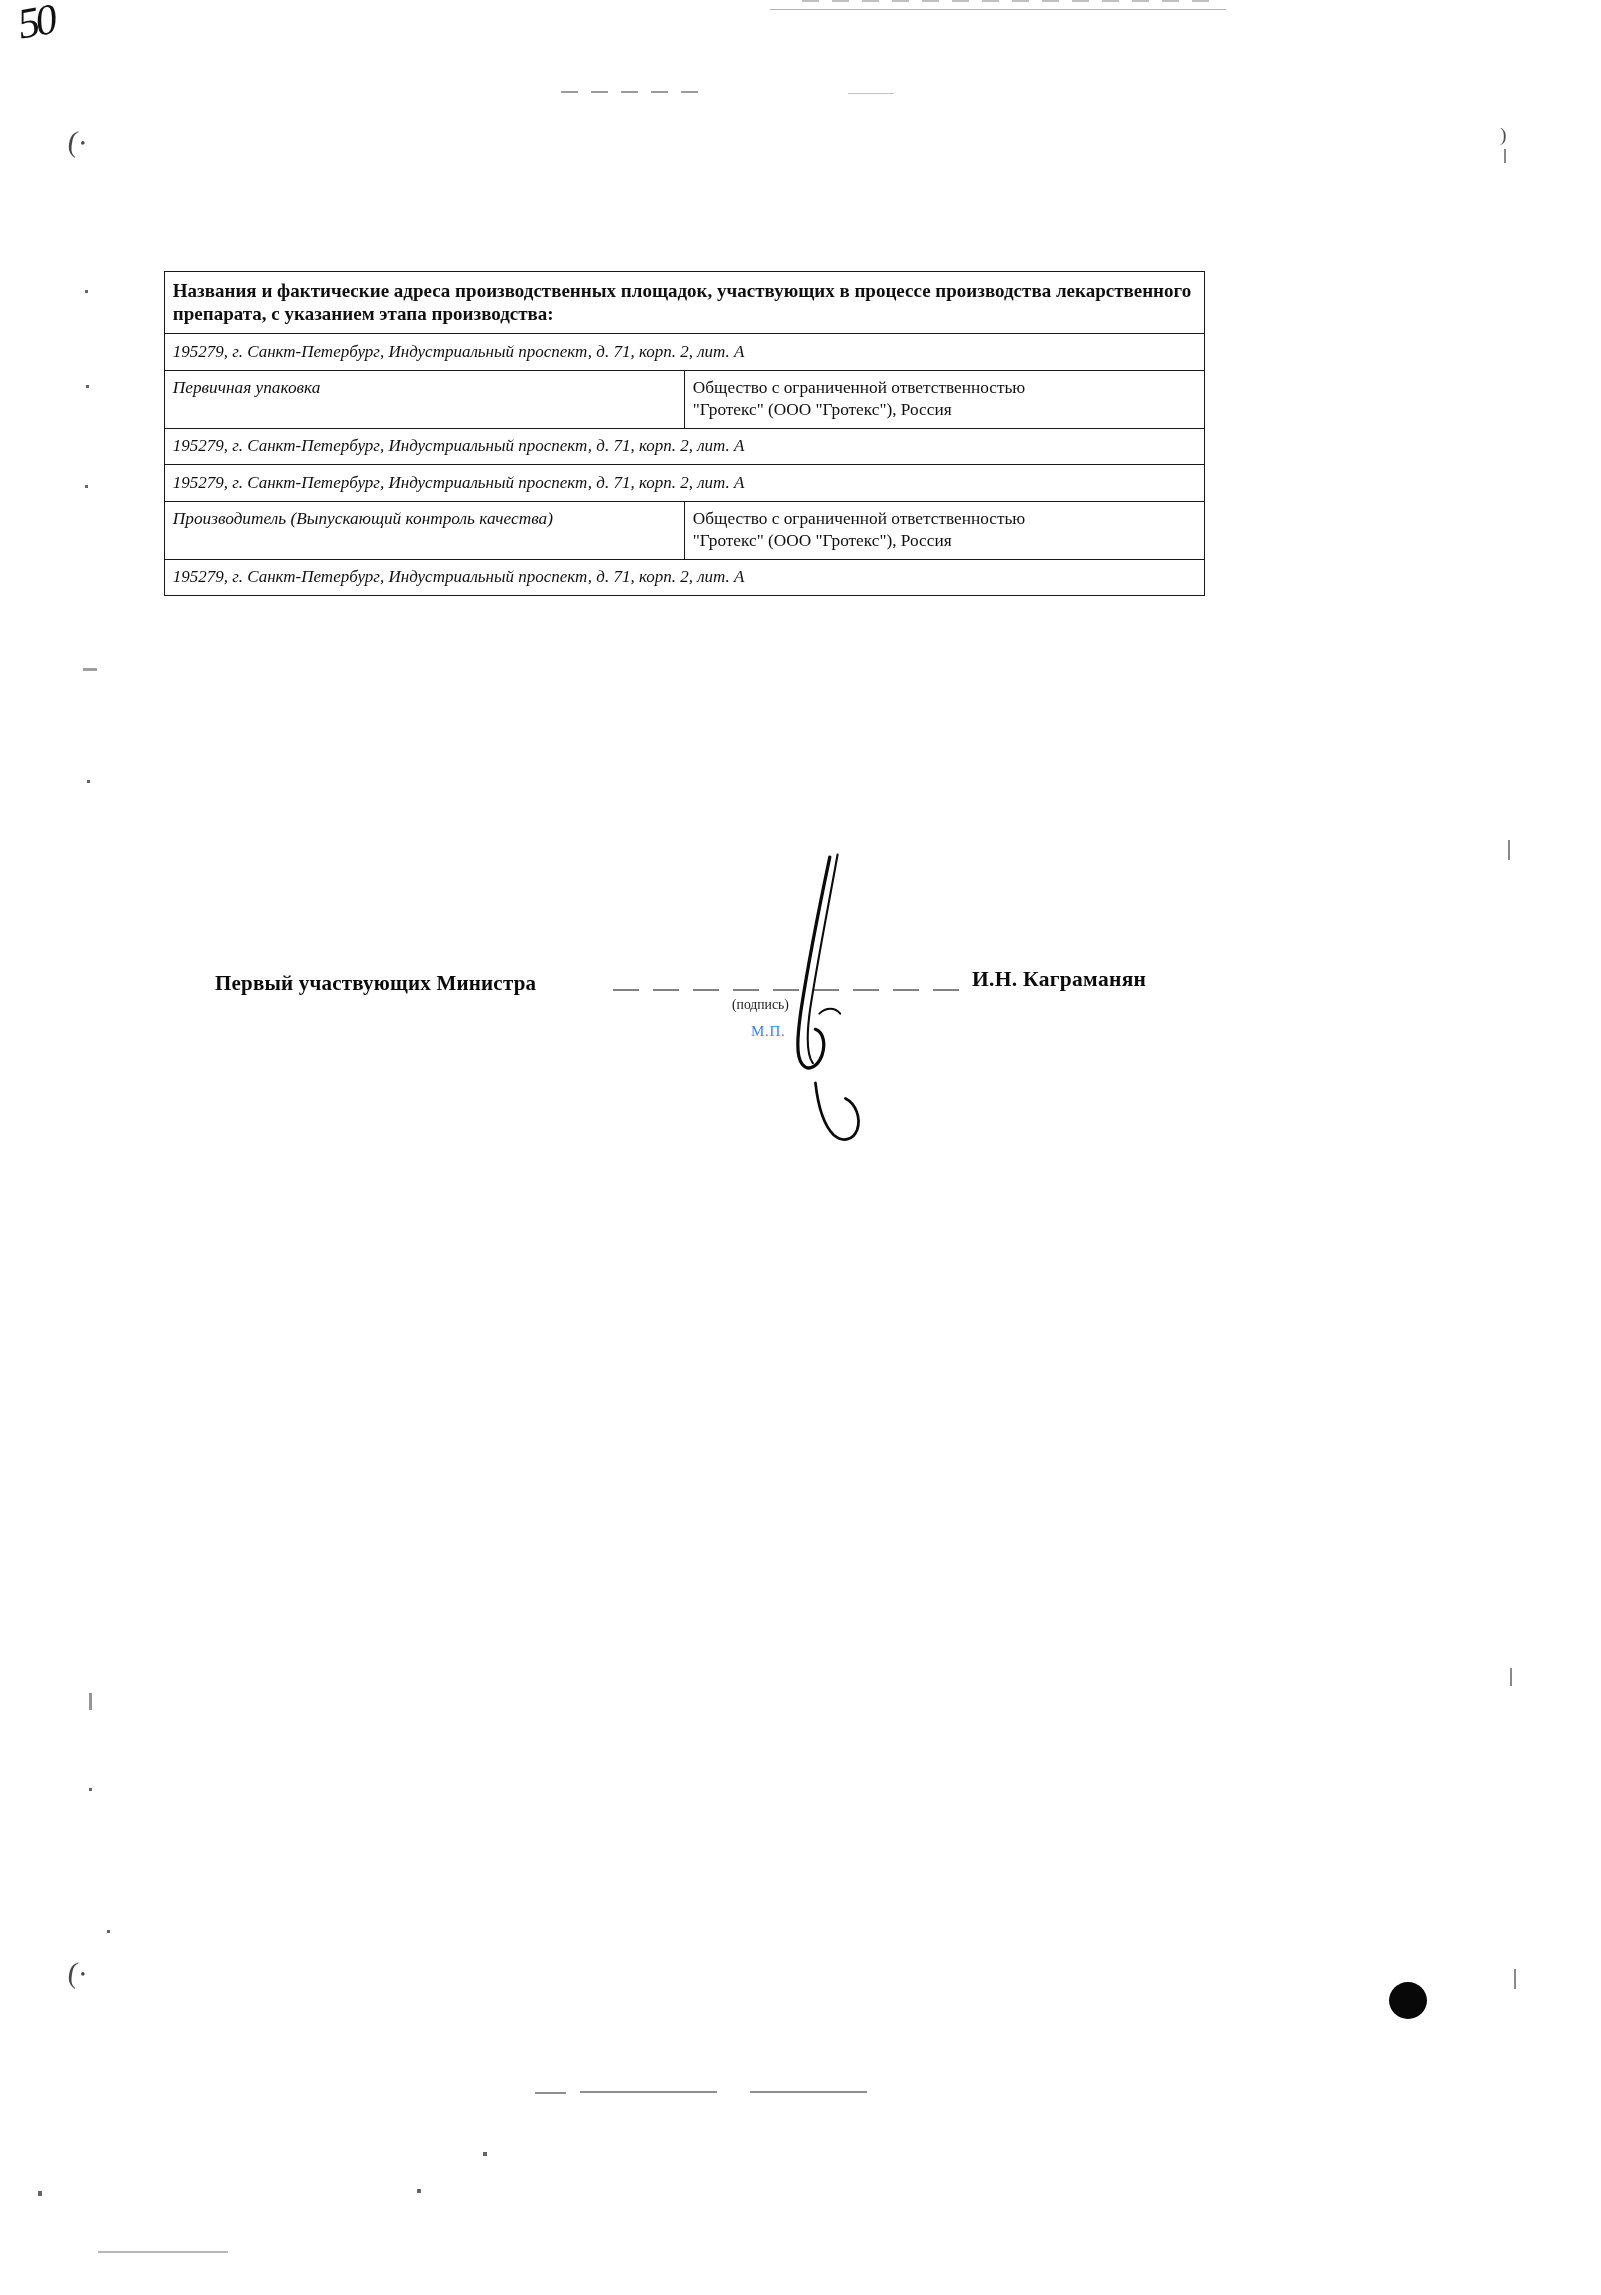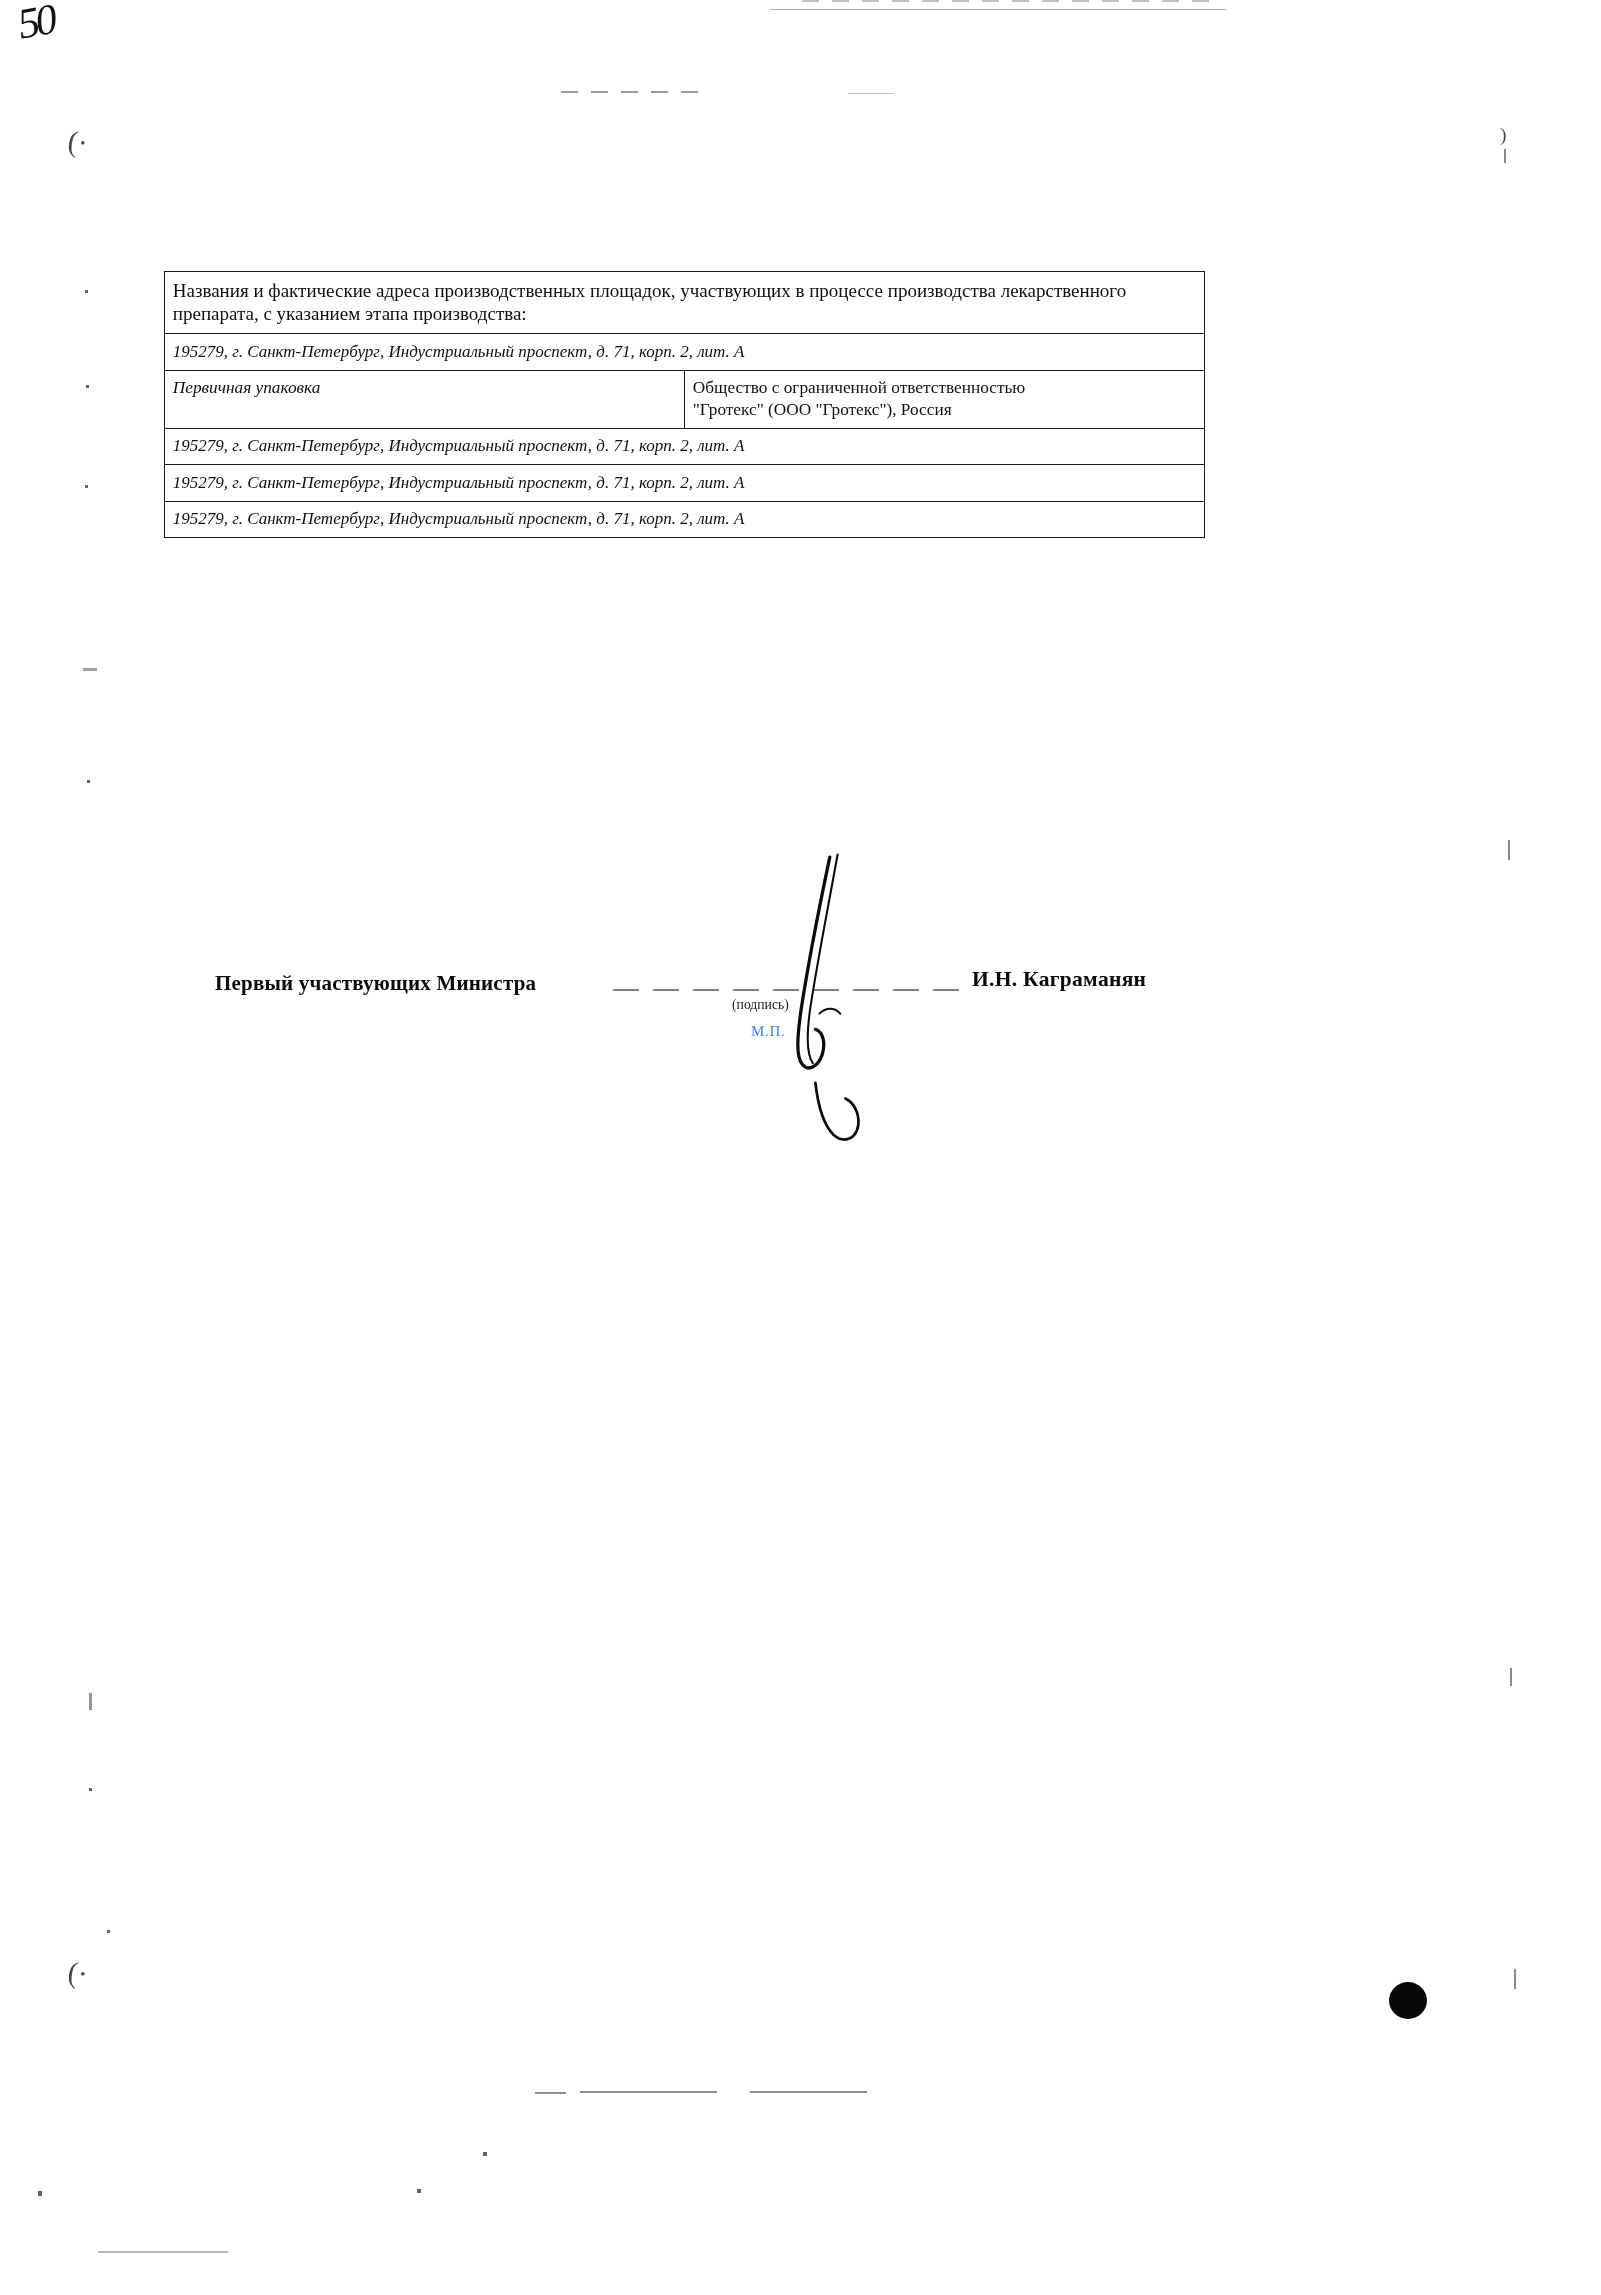--- a/index.html
+++ b/index.html
@@ -108,21 +108,21 @@
   td.org {
     font-size: 17.3px;
   }
   td.addr {
     font-size: 17px;
     padding-top: 5.9px;
     padding-bottom: 7.2px;
     font-style: italic;
   }
   td.hdr {
-    font-weight: normal;
+    font-weight: bold;
     font-size: 19px;
     line-height: 1.35;
     padding: 9px 10.4px 10.4px 10.4px;
   }
   .org-line2 { display: block; }
 
   
   .sig-block {
     position: absolute;
     left: 0;
@@ -253,20 +253,27 @@
         </tr>
         <tr>
           <td class="addr" colspan="2">195279, г. Санкт-Петербург, Индустриальный проспект, д. 71, корп. 2, лит. А</td>
         </tr>
 
         <tr>
           <td class="addr" colspan="2">195279, г. Санкт-Петербург, Индустриальный проспект, д. 71, корп. 2, лит. А</td>
         </tr>
 
         <tr>
+          <td class="stage">Производитель (Выпускающий контроль качества)</td>
+          <td class="org">
+            <span>Общество с ограниченной ответственностью</span>
+            <span class="org-line2">"Гротекс" (ООО "Гротекс"), Россия</span>
+          </td>
+        </tr>
+        <tr>
           <td class="addr" colspan="2">195279, г. Санкт-Петербург, Индустриальный проспект, д. 71, корп. 2, лит. А</td>
         </tr>
       </tbody>
     </table>
   </div>
 
   <div class="sig-block">
 
     <div class="sig-title">Первый участвующих Министра</div>
 

